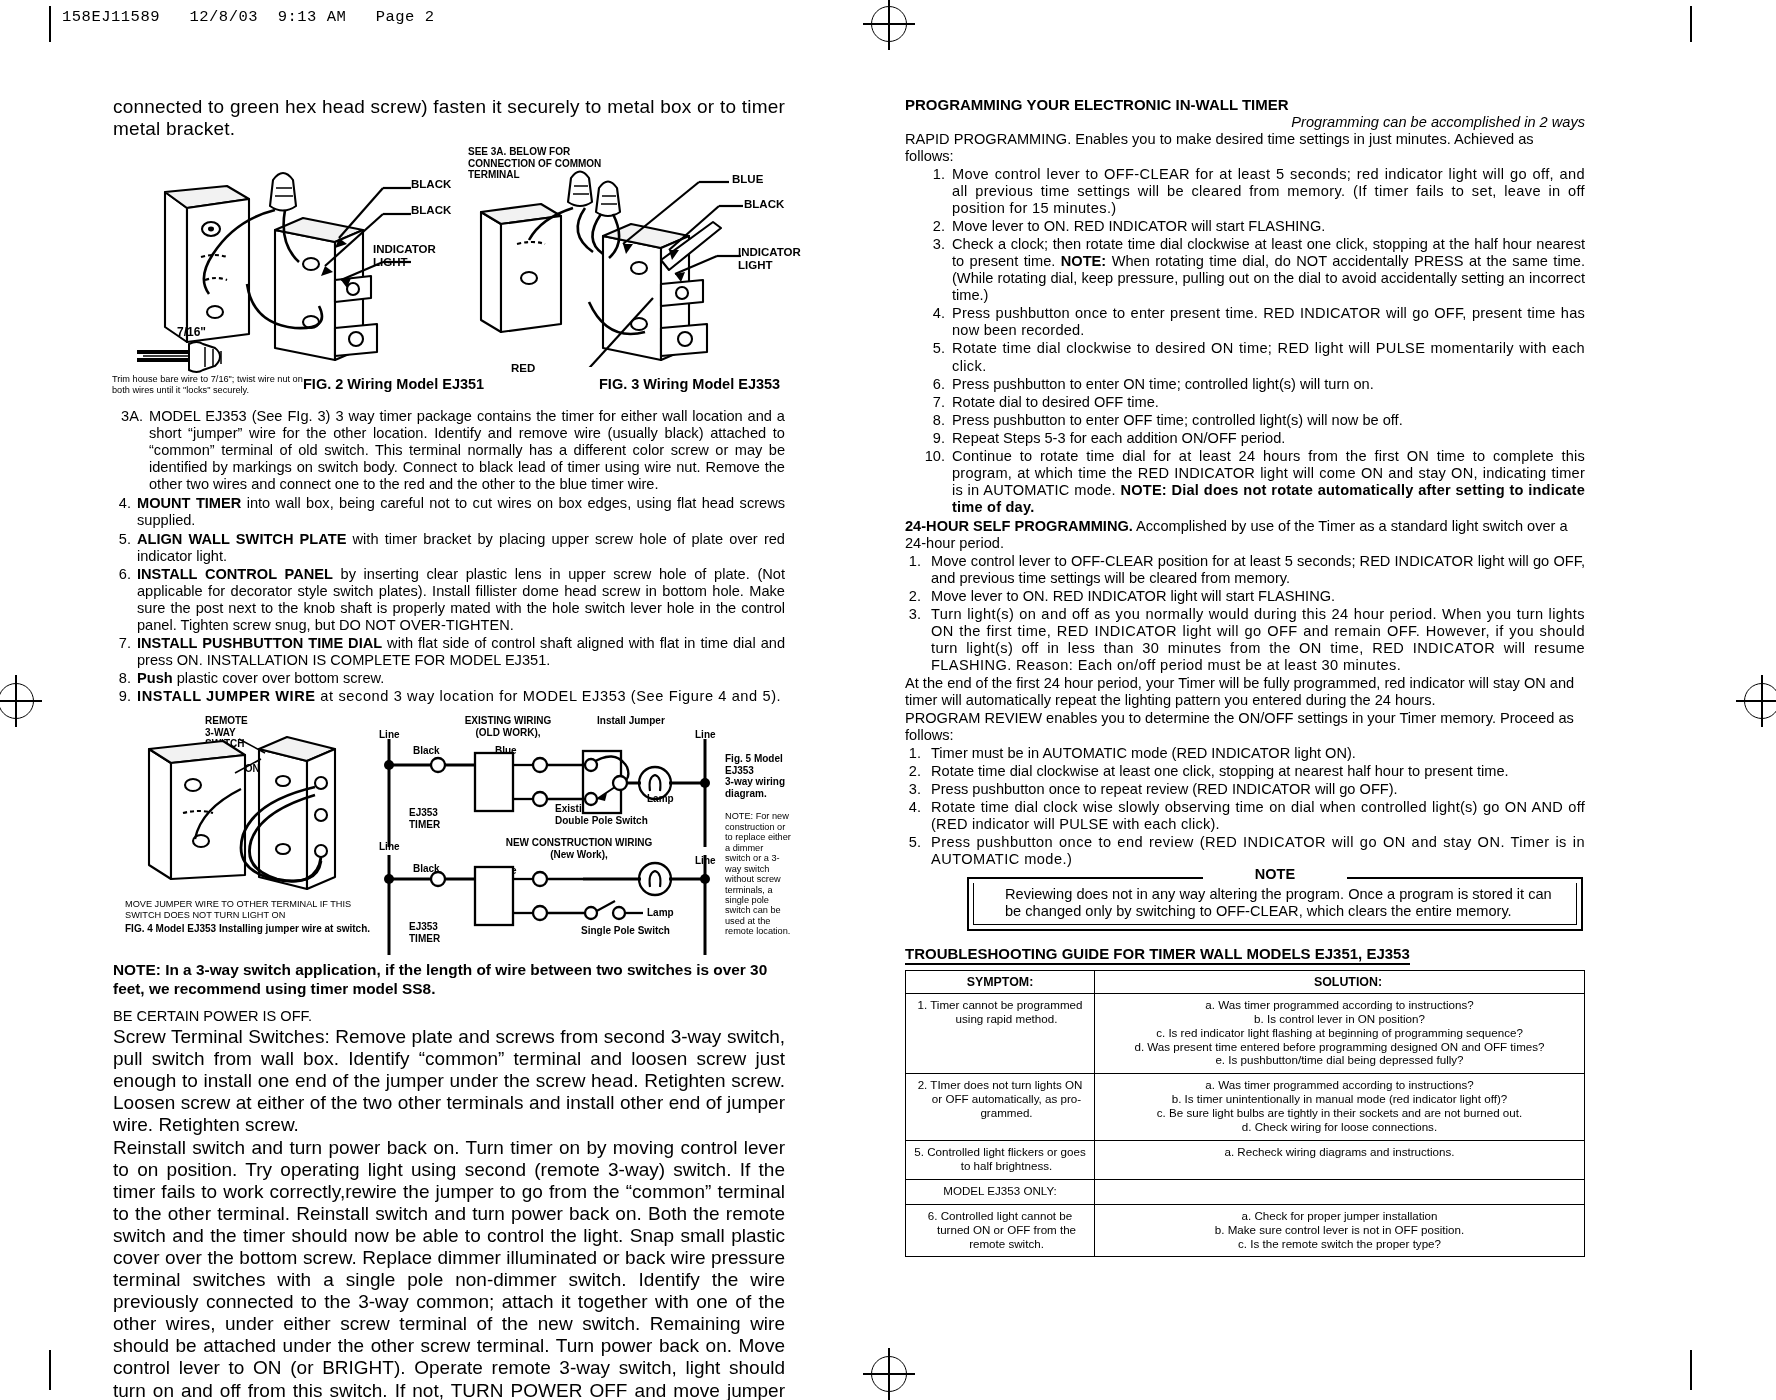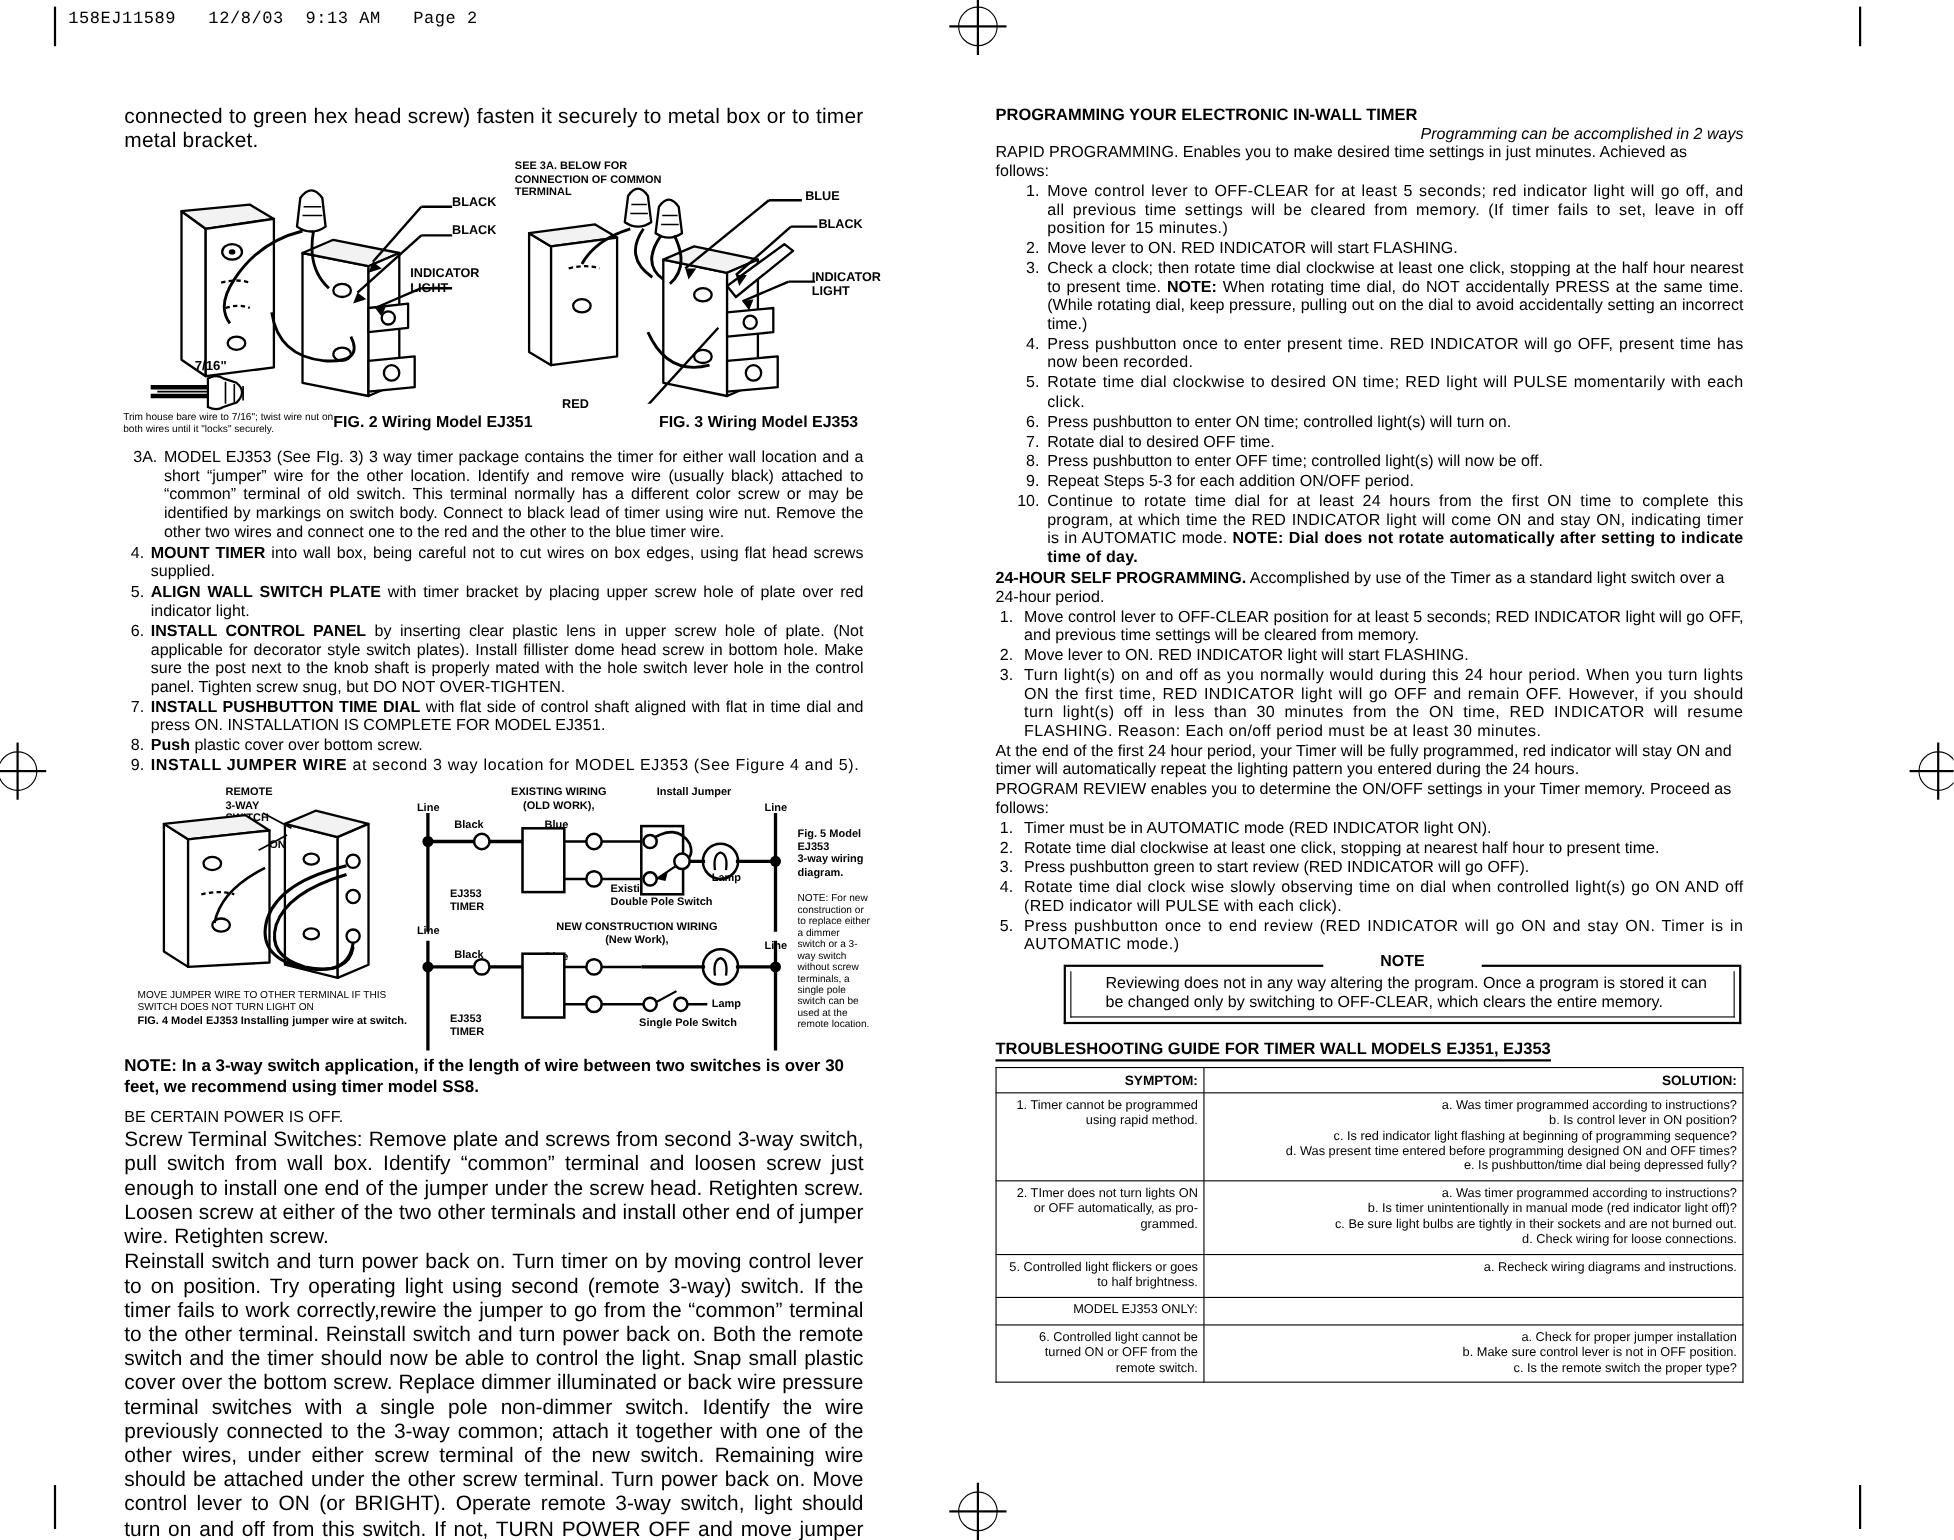--- a/index.html
+++ b/index.html
@@ -47,21 +47,21 @@
     position:absolute;top:-10px;left:50%;transform:translateX(-50%);
     background:#fff;padding:0 7px;font-weight:bold;font-size:14.5px;z-index:2;
   }
   .notebox-inner{border:2px solid #000;border-top:none;padding:7px 16px 9px 36px;font-size:14.6px;line-height:1.18;}
   .note-top{position:relative;height:2px;}
   .note-top .seg{position:absolute;top:0;height:2px;background:#000;}
 
   
   .tshead{font-weight:bold;font-size:15px;border-bottom:2.5px solid #000;padding-bottom:1px;display:inline-block;}
   table.ts{border-collapse:collapse;width:680px;margin-top:5px;font-size:11.6px;line-height:1.2;}
-  table.ts td,table.ts th{border:1.2px solid #000;vertical-align:top;padding:4px 5px 6px 5px;text-align:right;}
+  table.ts td,table.ts th{border:1.2px solid #000;vertical-align:top;padding:4px 5px 6px 5px;text-align:center;}
   table.ts th{font-weight:bold;font-size:12.4px;padding-bottom:3px;}
   table.ts td.sym{width:178px;}
   .sublist{padding-left:11px;text-indent:-11px;}
   .hang{padding-left:13px;text-indent:-13px;}
 
   .sechd{font-weight:bold;font-size:14.6px;}
   .subhd{font-style:italic;font-size:14.6px;text-align:right;}
 </style>
 </head>
 <body>
@@ -416,21 +416,21 @@
       <div class="item">
         <div class="num" style="width:16px;">1.</div>
         <div class="txt" style="margin-left:10px;">Timer must be in AUTOMATIC mode (RED INDICATOR light ON).</div>
       </div>
       <div class="item">
         <div class="num" style="width:16px;">2.</div>
         <div class="txt" style="margin-left:10px;">Rotate time dial clockwise at least one click, stopping at nearest half hour to present time.</div>
       </div>
       <div class="item">
         <div class="num" style="width:16px;">3.</div>
-        <div class="txt" style="margin-left:10px;">Press pushbutton green to start review (RED INDICATOR will go OFF).</div>
+        <div class="txt" style="margin-left:10px;">Press pushbutton once to repeat review (RED INDICATOR will go OFF).</div>
       </div>
       <div class="item">
         <div class="num" style="width:16px;">4.</div>
         <div class="txt" style="margin-left:10px;letter-spacing:.25px;">Rotate time dial clock wise slowly observing time on dial when controlled light(s) go ON AND off (RED indicator will PULSE with each click).</div>
       </div>
       <div class="item">
         <div class="num" style="width:16px;">5.</div>
         <div class="txt" style="margin-left:10px;letter-spacing:.45px;">Press pushbutton once to end review (RED INDICATOR will go ON and stay ON. Timer is in AUTOMATIC mode.)</div>
       </div>
     </div>

